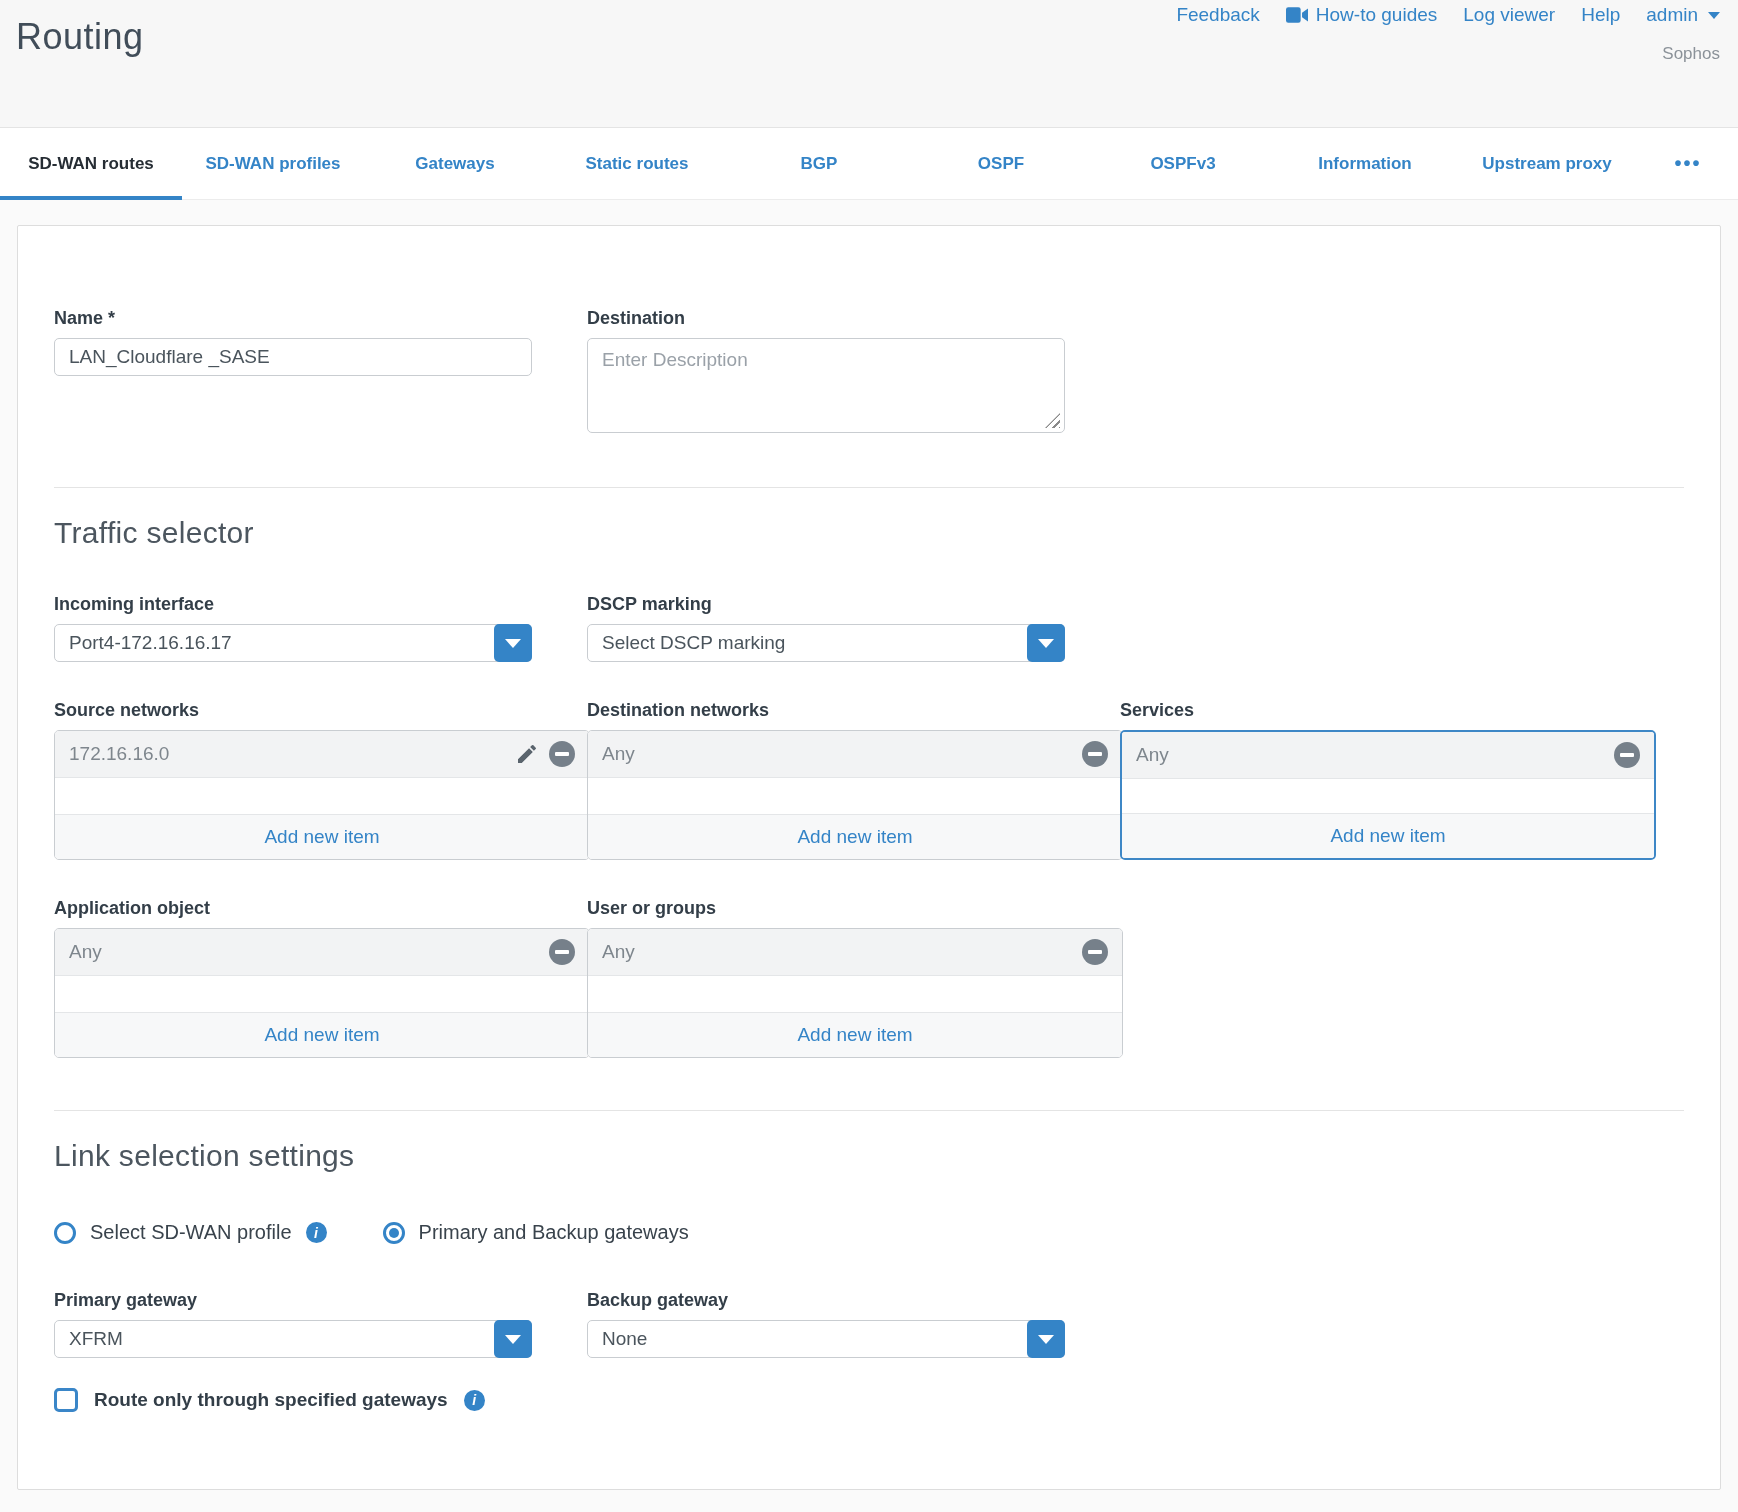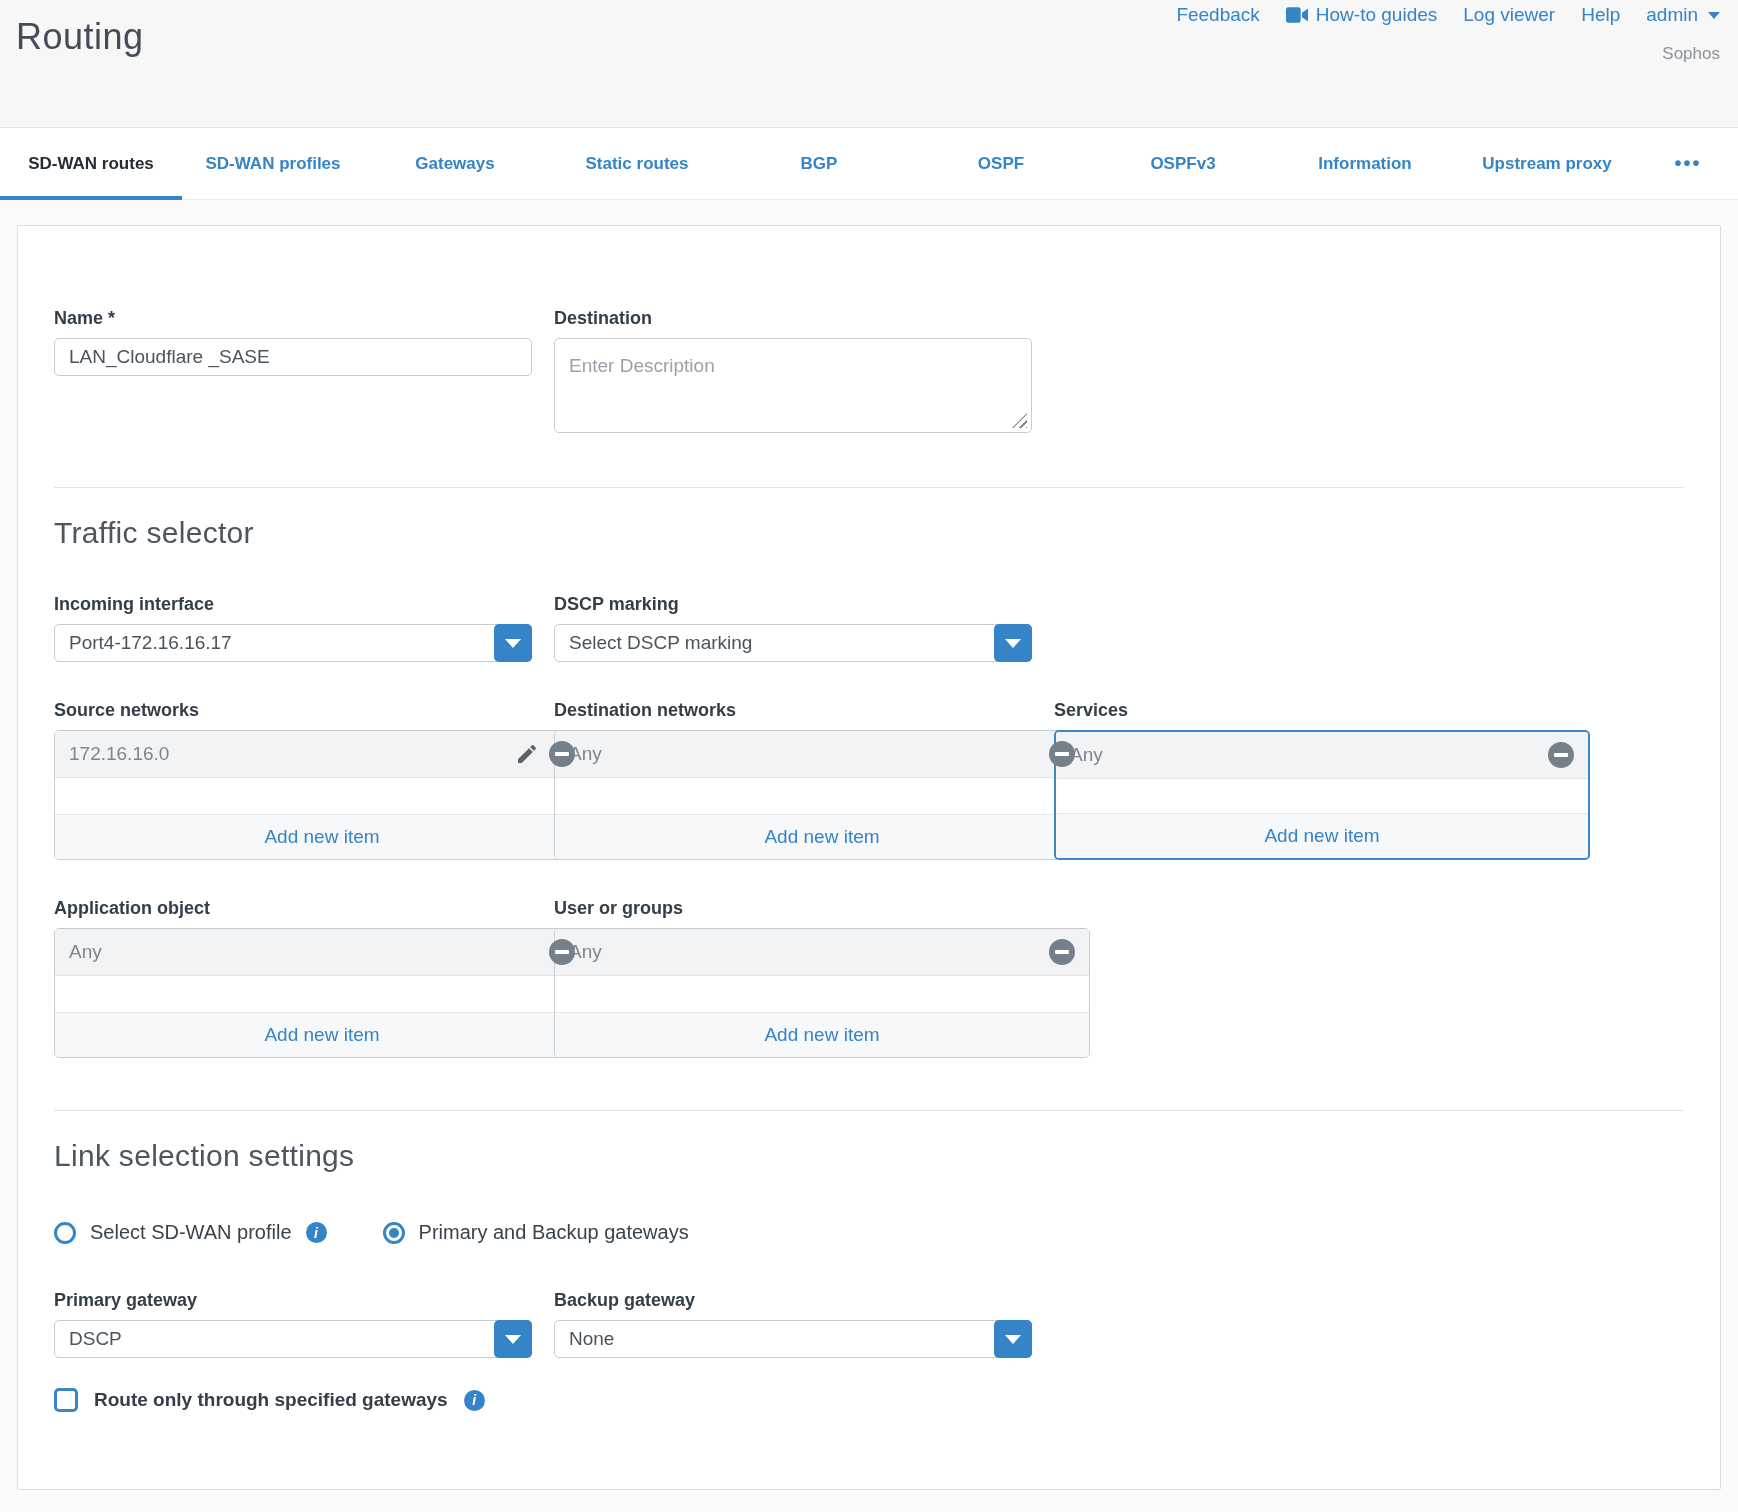--- a/index.html
+++ b/index.html
@@ -50,36 +50,36 @@
   }
   .tab-more { flex:1; display:flex; align-items:center; justify-content:center;
     color:#3484c7; font-size:20px; font-weight:700; letter-spacing:2px; cursor:pointer; }
   
   .content { padding:25px 17px 0 17px; }
   .card {
     background:#ffffff; border:1px solid #dddddd; border-radius:2px;
     height:1265px; padding:0 36px; overflow:hidden;
   }
   .grid {
-    display:grid; grid-template-columns:478px 478px 478px; column-gap:22px;
+    display:grid; grid-template-columns:478px 478px 478px; column-gap:55px;
     align-items:start;
   }
   .field-label {
     font-size:18px; font-weight:700; color:#333e48; display:block; margin-bottom:9px;
   }
   .text-input {
     width:478px; height:38px; border:1px solid #c9cdd1; border-radius:5px;
     font-family:"Liberation Sans", sans-serif;
     font-size:19px; color:#4a545c; padding:0 14px; background:#fff; outline:none;
   }
   .textarea-wrap { position:relative; width:478px; }
   .desc-textarea {
     width:478px; height:95px; border:1px solid #c9cdd1; border-radius:5px;
     font-family:"Liberation Sans", sans-serif;
-    font-size:19px; color:#4a545c; padding:16px 14px; resize:none; outline:none; background:#fff;
+    font-size:19px; color:#4a545c; padding:10px 14px; resize:none; outline:none; background:#fff;
   }
   .desc-textarea::placeholder { color:#9aa1a8; }
   .resize-handle {
     position:absolute; right:5px; bottom:9px; width:15px; height:15px;
     background:repeating-linear-gradient(135deg,#8a8a8a 0 2px,transparent 2px 5px);
     clip-path:polygon(100% 0,0 100%,100% 100%);
   }
   .divider { border:none; border-top:1px solid #e4e4e4; margin:0; }
   .section-heading {
     font-size:30px; font-weight:400; color:#4c565f; letter-spacing:0.3px;
@@ -335,21 +335,21 @@
       <div class="radio-group">
         <span class="radio-outer selected"></span>
         <span class="radio-label">Primary and Backup gateways</span>
       </div>
     </div>
 
     <div class="grid mt-gw">
       <div>
         <label class="field-label">Primary gateway</label>
         <div class="dropdown">
-          <div class="dd-value">DSCP</div>
+          <div class="dd-value">XFRM</div>
           <div class="dd-button">
               <span class="dd-arrow"></span>
             </div>
         </div>
       </div>
       <div>
         <label class="field-label">Backup gateway</label>
         <div class="dropdown">
           <div class="dd-value">None</div>
           <div class="dd-button">

